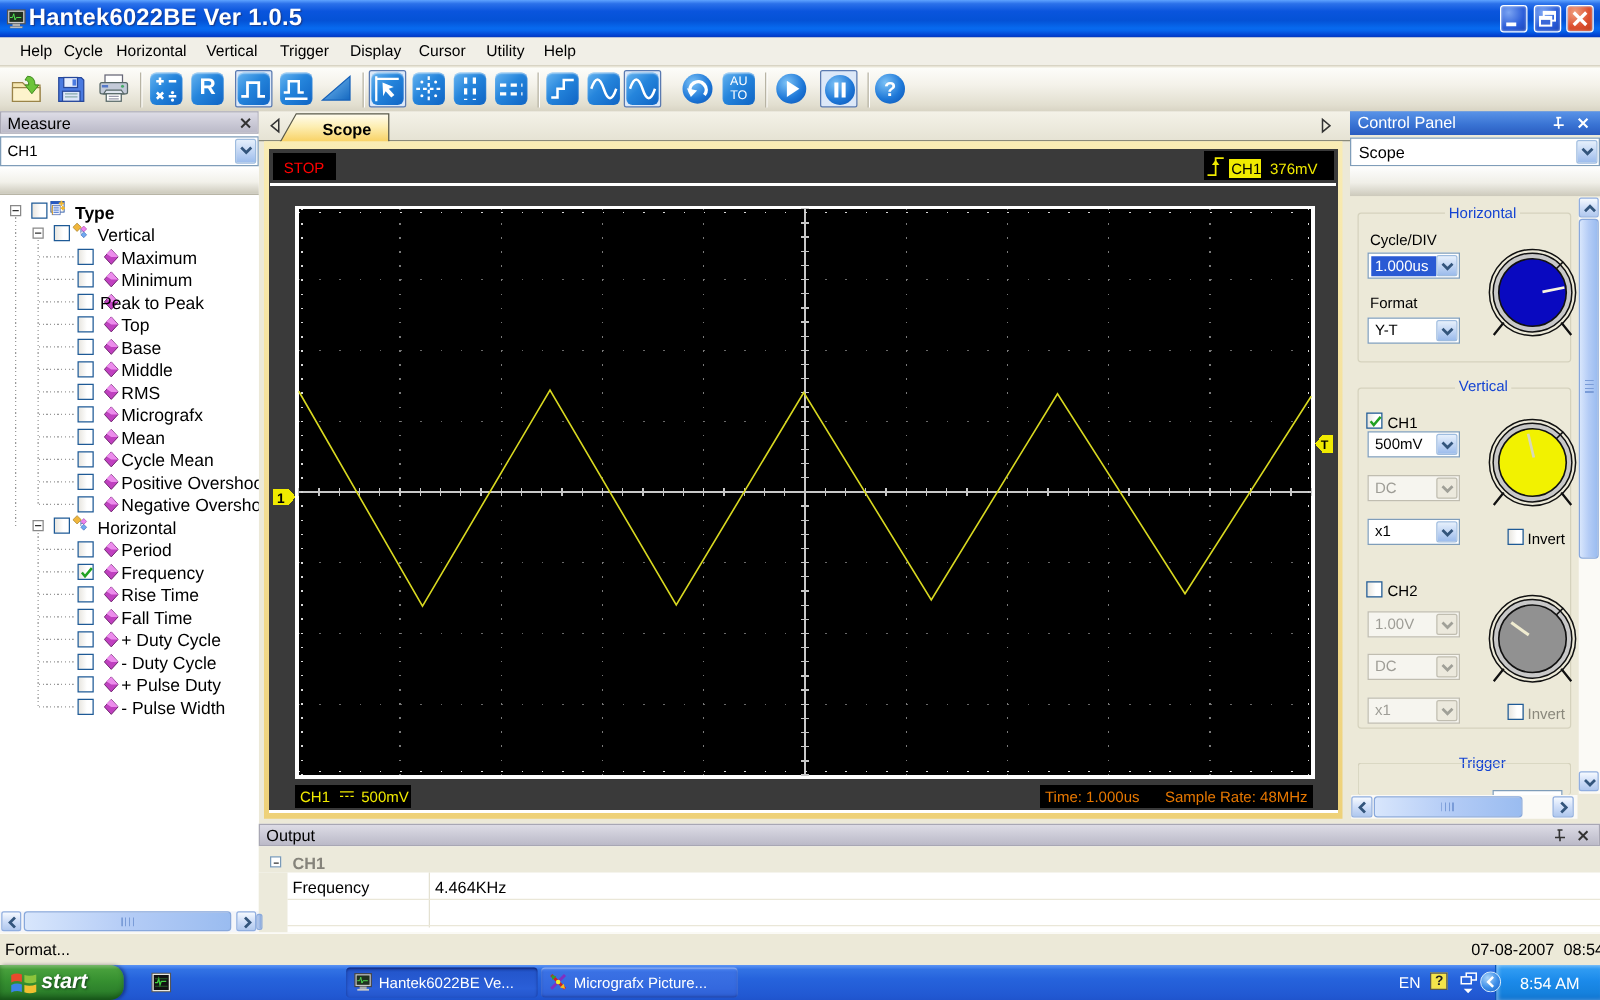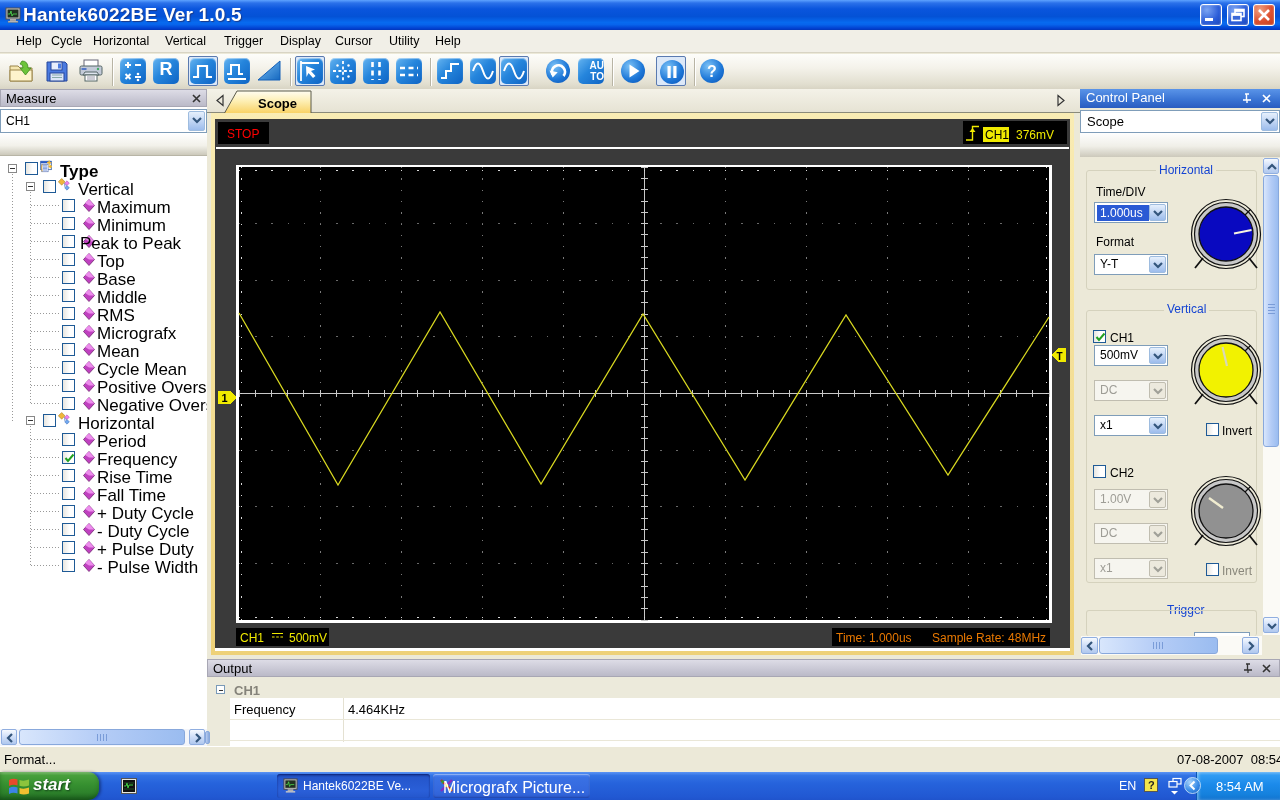--- a/index.html
+++ b/index.html
@@ -28,21 +28,21 @@
 .chev{stroke:#33557c;stroke-width:2.2;fill:none}
 .combo.dis{border-color:#c0bdb0;background:#f6f5ef;color:#9e9d96}
 .cbtn.dis{background:#ece9dd;border-color:#c0bdb0}
 .chev.dis{stroke:#a0a098}
 
 .trow{position:absolute;height:18px;width:200px}
 .cb{position:absolute;width:13px;height:13px;border:1px solid #1e5a96;background:linear-gradient(90deg,#e8e6e0,#fff 60%)}
 .pm{position:absolute;width:9px;height:9px;border:1px solid #888;background:#fff}
 .pm:before{content:"";position:absolute;left:1px;top:3px;width:5px;height:1px;background:#333}
 .dia{position:absolute;width:12px;height:13px}
-.ttxt{position:absolute;white-space:nowrap;font-size:17px}
+.ttxt{position:absolute;white-space:nowrap;font-size:14px}
 
 .sbtn{position:absolute;width:16px;height:16px;background:linear-gradient(180deg,#f6faff,#cfdef8 50%,#b0c8ee);border:1px solid #90aee0;border-radius:2px}
 .sbtn svg{position:absolute;left:2.5px;top:3px}
 .sthumb{position:absolute;background:linear-gradient(180deg,#d8e6fc,#b4ccf6 50%,#9abcf0);border:1px solid #88a8dc;border-radius:3px}
 .sthumbv{background:linear-gradient(90deg,#d8e6fc,#b4ccf6 50%,#9abcf0)}
 .strack{position:absolute;background:#f3f5fa}
 
 .gbox{position:absolute;border:1px solid #d5d2bd;border-radius:3px}
 .glabel{position:absolute;color:#1544d2;background:#ece9d8;padding:0 3px;font-size:12px}
 </style></head>
@@ -193,21 +193,21 @@
         </svg></div>
     </div>
 
   <svg class="a ti" style="left:545px" viewBox="0 0 26 26">
       <circle cx="13" cy="13" r="12" fill="url(#cg1)"></circle>
       <path d="M7.5 16.5 a6.5 6.5 0 1 1 11 1.5" stroke="#fff" stroke-width="2.8" fill="none"></path>
       <path d="M4.5 12.5 l3.2 7 5 -5.2 z" fill="#fff"></path>
     </svg>
 
   <div class="a ti bsq" style="left:578px">
-      <div class="a" style="left:0;top:2px;width:26px;text-align:right;color:#fff;font-size:10px;font-weight:bold;line-height:11px">AU<br>TO</div>
+      <div class="a" style="left:0;top:2px;width:26px;text-align:center;color:#fff;font-size:10px;font-weight:normal;line-height:11px">AU<br>TO</div>
     </div>
   <div class="a tsep" style="left:612px"></div>
 
   <svg class="a ti" style="left:620px" viewBox="0 0 26 26">
       <defs>
         <radialGradient id="cg1" cx="0.35" cy="0.3" r="0.9">
           <stop offset="0" stop-color="#7cc2f6"></stop>
           <stop offset="0.6" stop-color="#1e78d8"></stop>
           <stop offset="1" stop-color="#0b56b8"></stop>
         </radialGradient>
@@ -680,21 +680,21 @@
         <svg width="12" height="8" viewBox="0 0 12 8">
           <path class="chev" d="M2 2 L6 6 L10 2"></path>
         </svg>
       </div>
   </div>
   <div class="a" style="left:0;top:44px;width:200px;height:24px;background:linear-gradient(180deg,#fefefe 0%,#f0efe8 55%,#ccc9bb 100%)"></div>
   <div class="a" style="left:0;top:68px;width:200px;height:498px;background:#ece9d8"></div>
 
   <div class="gbox" style="left:6px;top:81px;width:171px;height:120px"></div>
   <div class="glabel" style="left:76px;top:74px">Horizontal</div>
-  <div class="a" style="left:16px;top:96px">Time/DIV</div>
+  <div class="a" style="left:16px;top:96px">Cycle/DIV</div>
   <div class="a combo" style="left:14px;top:113px;width:74px;height:21px">
     <div class="a" style="left:2px;top:2px;width:52px;height:16px;background:#2a5ad4;color:#fff;line-height:16px;padding-left:3px">1.000us</div>
     <div class="cbtn">
         <svg width="12" height="8" viewBox="0 0 12 8">
           <path class="chev" d="M2 2 L6 6 L10 2"></path>
         </svg>
       </div>
   </div>
   <div class="a" style="left:16px;top:146px">Format</div>
   <div class="a combo" style="left:14px;top:165px;width:74px;height:21px;line-height:19px;padding-left:5px">Y-T
@@ -880,21 +880,21 @@
     <div class="a" style="left:26px;top:5px;color:#fff;font-size:12px">Hantek6022BE Ve...</div>
   </div>
   <div class="a" style="left:433px;top:2px;width:157px;height:24px;border-radius:3px;background:linear-gradient(180deg,#4e86f2 0%,#3a71e4 15%,#3468de 70%,#2e5fd4 100%);box-shadow:inset 0 1px 1px rgba(255,255,255,.4),inset 0 -1px 2px rgba(0,0,60,.3)">
     <svg class="a" style="left:6px;top:4px" width="15" height="15" viewBox="0 0 15 15">
         <path d="M2 2 L13 13" stroke="#d02020" stroke-width="2.4"></path>
         <path d="M13 2 L2 13" stroke="#8030c0" stroke-width="2.4"></path>
         <path d="M2 2 l4 1 -3 3 z" fill="#30a030"></path>
         <path d="M13 13 l-4 -1 3 -3 z" fill="#f0c020"></path>
         <circle cx="7.5" cy="7.5" r="1.8" fill="#f0f030"></circle>
       </svg>
-    <div class="a" style="left:10px;top:5px;color:#fff;font-size:16px">Micrografx Picture...</div>
+    <div class="a" style="left:26px;top:5px;color:#fff;font-size:12px">Micrografx Picture...</div>
   </div>
 
   <div class="a" style="left:1196px;top:0;width:84px;height:28px;background:linear-gradient(180deg,#5fb2f7 0%,#2f9bf3 12%,#1b8aea 45%,#1581dd 80%,#1173cf 100%);border-left:1px solid #0a57b4;box-shadow:inset 2px 0 3px rgba(255,255,255,.35)"></div>
   <div class="a" style="left:1119px;top:7px;color:#fff;font-size:12.5px">EN</div>
   <div class="a" style="left:1144px;top:6px;width:14px;height:14px;background:#f4e44a;border:1px solid #555">
       <div class="a" style="left:3px;top:0px;font-size:11px;font-weight:bold;color:#222">?</div>
     </div>
   <svg class="a" style="left:1168px;top:5px" width="14" height="18" viewBox="0 0 14 18">
       <g stroke="#fff" stroke-width="1.2" fill="none">
         <rect x="5" y="1.5" width="8" height="5.5" fill="#2a65dd"></rect>

